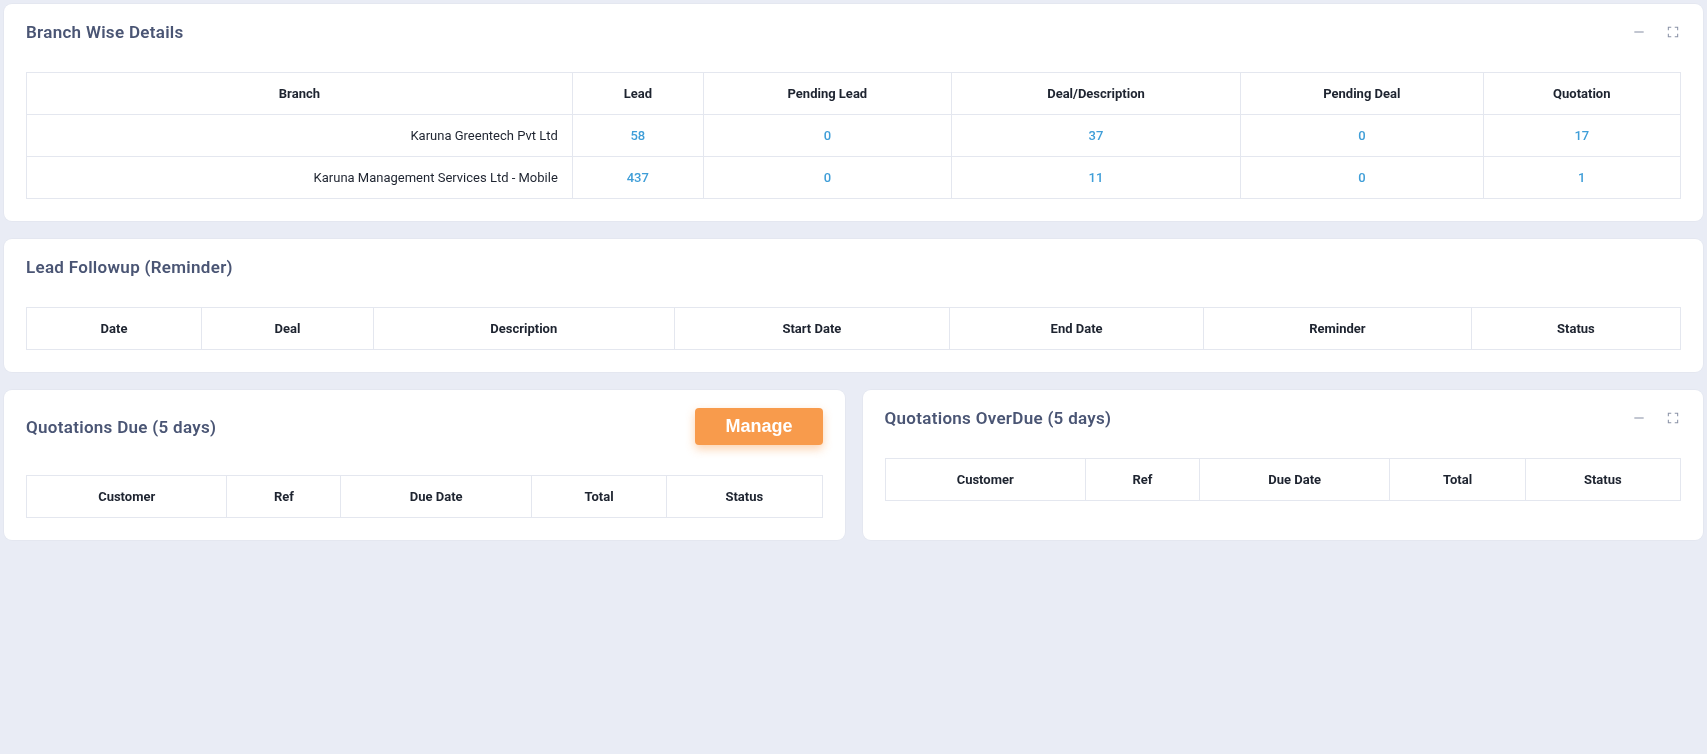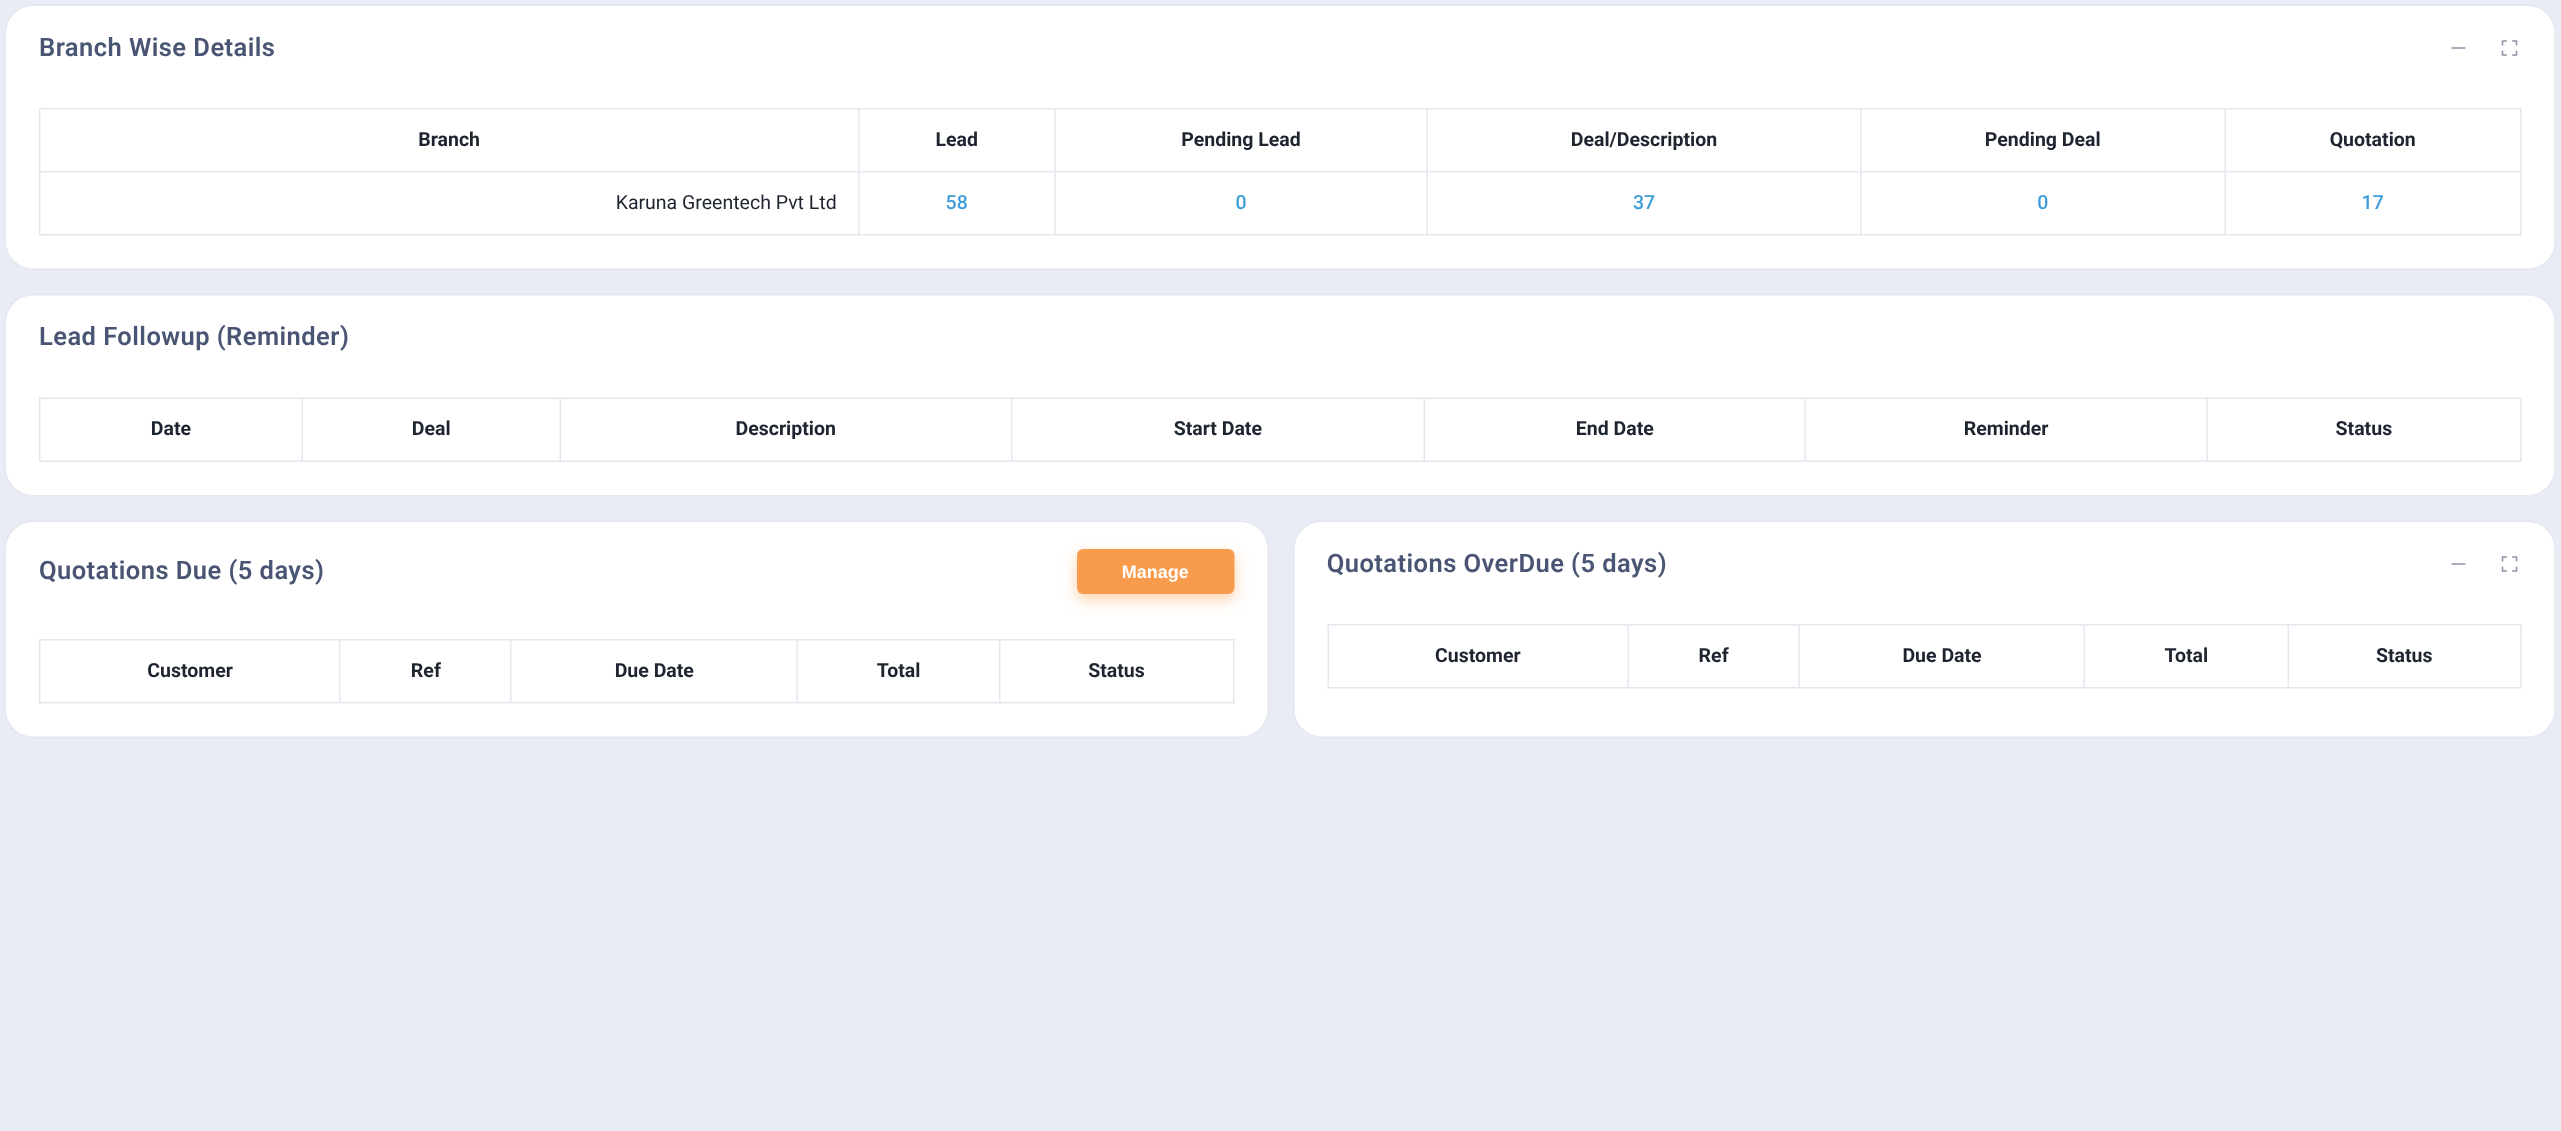--- a/index.html
+++ b/index.html
@@ -5,21 +5,21 @@
   * { box-sizing: border-box; margin: 0; padding: 0; }
   body {
     font-family: -apple-system, BlinkMacSystemFont, "Segoe UI", Roboto, "Helvetica Neue", Arial, sans-serif;
     background: #e9ecf5;
     padding: 4px;
     color: #212529;
     font-size: 15px;
   }
   .card {
     background: #fff;
-    border-radius: 18px;
+    border-radius: 8px;
     padding: 18px 22px 22px 22px;
     margin-bottom: 18px;
     box-shadow: 0 0 0 1px rgba(0,0,0,0.02);
   }
   .card-header {
     display: flex;
     align-items: center;
     justify-content: space-between;
     margin-bottom: 30px;
   }
@@ -77,21 +77,21 @@
   .two-col .card {
     flex: 1;
     margin-bottom: 0;
   }
   .manage-btn {
     background: #f89b4c;
     color: #fff;
     border: none;
     border-radius: 4px;
     padding: 8px 30px;
-    font-size: 12px;
+    font-size: 18px;
     font-weight: 600;
     cursor: pointer;
     box-shadow: 0 4px 10px rgba(248,155,76,0.45);
   }
   .card-head-row {
     display: flex;
     align-items: center;
     justify-content: space-between;
     margin-bottom: 30px;
   }
@@ -128,20 +128,28 @@
       </tr>
     </thead>
     <tbody>
       <tr>
         <td>Karuna Greentech Pvt Ltd</td>
         <td><span class="link-val">58</span></td>
         <td><span class="link-val">0</span></td>
         <td><span class="link-val">37</span></td>
         <td><span class="link-val">0</span></td>
         <td><span class="link-val">17</span></td>
+      </tr>
+      <tr>
+        <td>Karuna Management Services Ltd - Mobile</td>
+        <td><span class="link-val">437</span></td>
+        <td><span class="link-val">0</span></td>
+        <td><span class="link-val">11</span></td>
+        <td><span class="link-val">0</span></td>
+        <td><span class="link-val">1</span></td>
       </tr>
     </tbody>
   </table>
 </div>
 
 <div class="card">
   <div class="card-header">
     <div class="card-title">Lead Followup (Reminder)</div>
   </div>
   <table>

